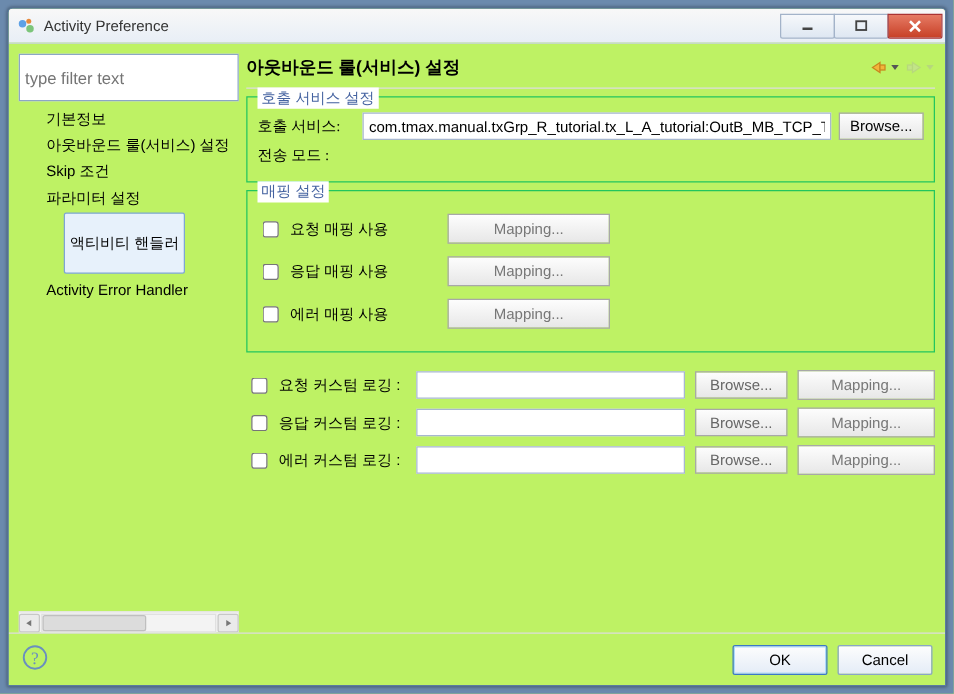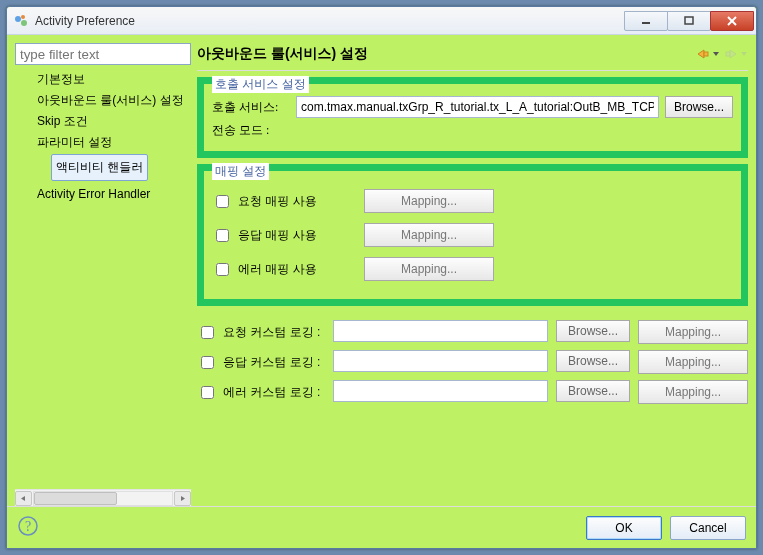--- a/index.html
+++ b/index.html
@@ -51,21 +51,21 @@
     padding: 8px 8px 0 8px;
     gap: 6px;
     min-height:0;
   }
   .left-pane {
     width: 176px;
     display:flex;
     flex-direction:column;
   }
   .filter {
-    height: 22px;
+    height: 38px;
     border: 1px solid #8ca6c5;
     padding: 2px 4px;
     color:#888;
     font-style: normal;
     width:100%;
   }
   .tree {
     flex:1;
     padding: 4px 0 0 0;
   }
@@ -73,21 +73,21 @@
     padding: 2px 4px 2px 22px;
     white-space: nowrap;
     overflow: hidden;
     cursor: default;
   }
   .tree-item.selected {
     border: 1px solid #7ea6d4;
     background: #e7f1fb;
     border-radius: 2px;
     display:inline-block;
-    padding: 4px 4px;
+    padding: 15px 4px;
     margin-left: 36px;
   }
   .tree-expander {
     display:inline-block;
     margin-left: 10px;
     margin-right: 4px;
     width: 9px;
   }
   .tree-row { display:flex; align-items:center; padding:2px 0; }
   .down-sb {
@@ -110,21 +110,21 @@
     display:flex;
     align-items: center;
     border-bottom: 1px solid #ddd;
     padding-bottom: 6px;
     min-height: 28px;
   }
   .header-title { font-size:14px; font-weight: bold; flex:1; }
   .nav-icons { display:flex; gap:4px; align-items:center; }
   .nav-btn { display:flex; align-items:center; }
   .group {
-    border: 7px solid #22c55e;
+    border: 1px solid #22c55e;
     margin-top: 6px;
     padding: 8px 8px 8px 8px;
     position: relative;
   }
   .group > .legend {
     position: absolute;
     left: 8px;
     top: -8px;
     background: #fff;
     padding: 0 3px;
@@ -176,20 +176,21 @@
     height: 24px;
     width: 130px;
     border: 1px solid #a8a8a8;
     background: linear-gradient(#fdfdfd,#e7e7e7);
     font-size:12px; font-family:inherit;
     color:#777;
   }
   .logging-block { margin-top:8px; }
   .log-row {
     display:flex;
+    align-items:center;
     gap:8px;
     margin:6px 0;
   }
   .log-row > .cb-label { display:flex; align-items:center; gap:6px; width: 128px; }
   .log-row input[type=text]{ flex:1; height:22px; border:1px solid #a7b7cf; min-width:0; }
   .log-row .browse-btn { width: 74px; color:#666; }
   .log-row .custom-mapping-btn { width: 110px; color:#777; }
   .footer {
     border-top: 1px solid #ddd;
     padding: 8px 10px;

